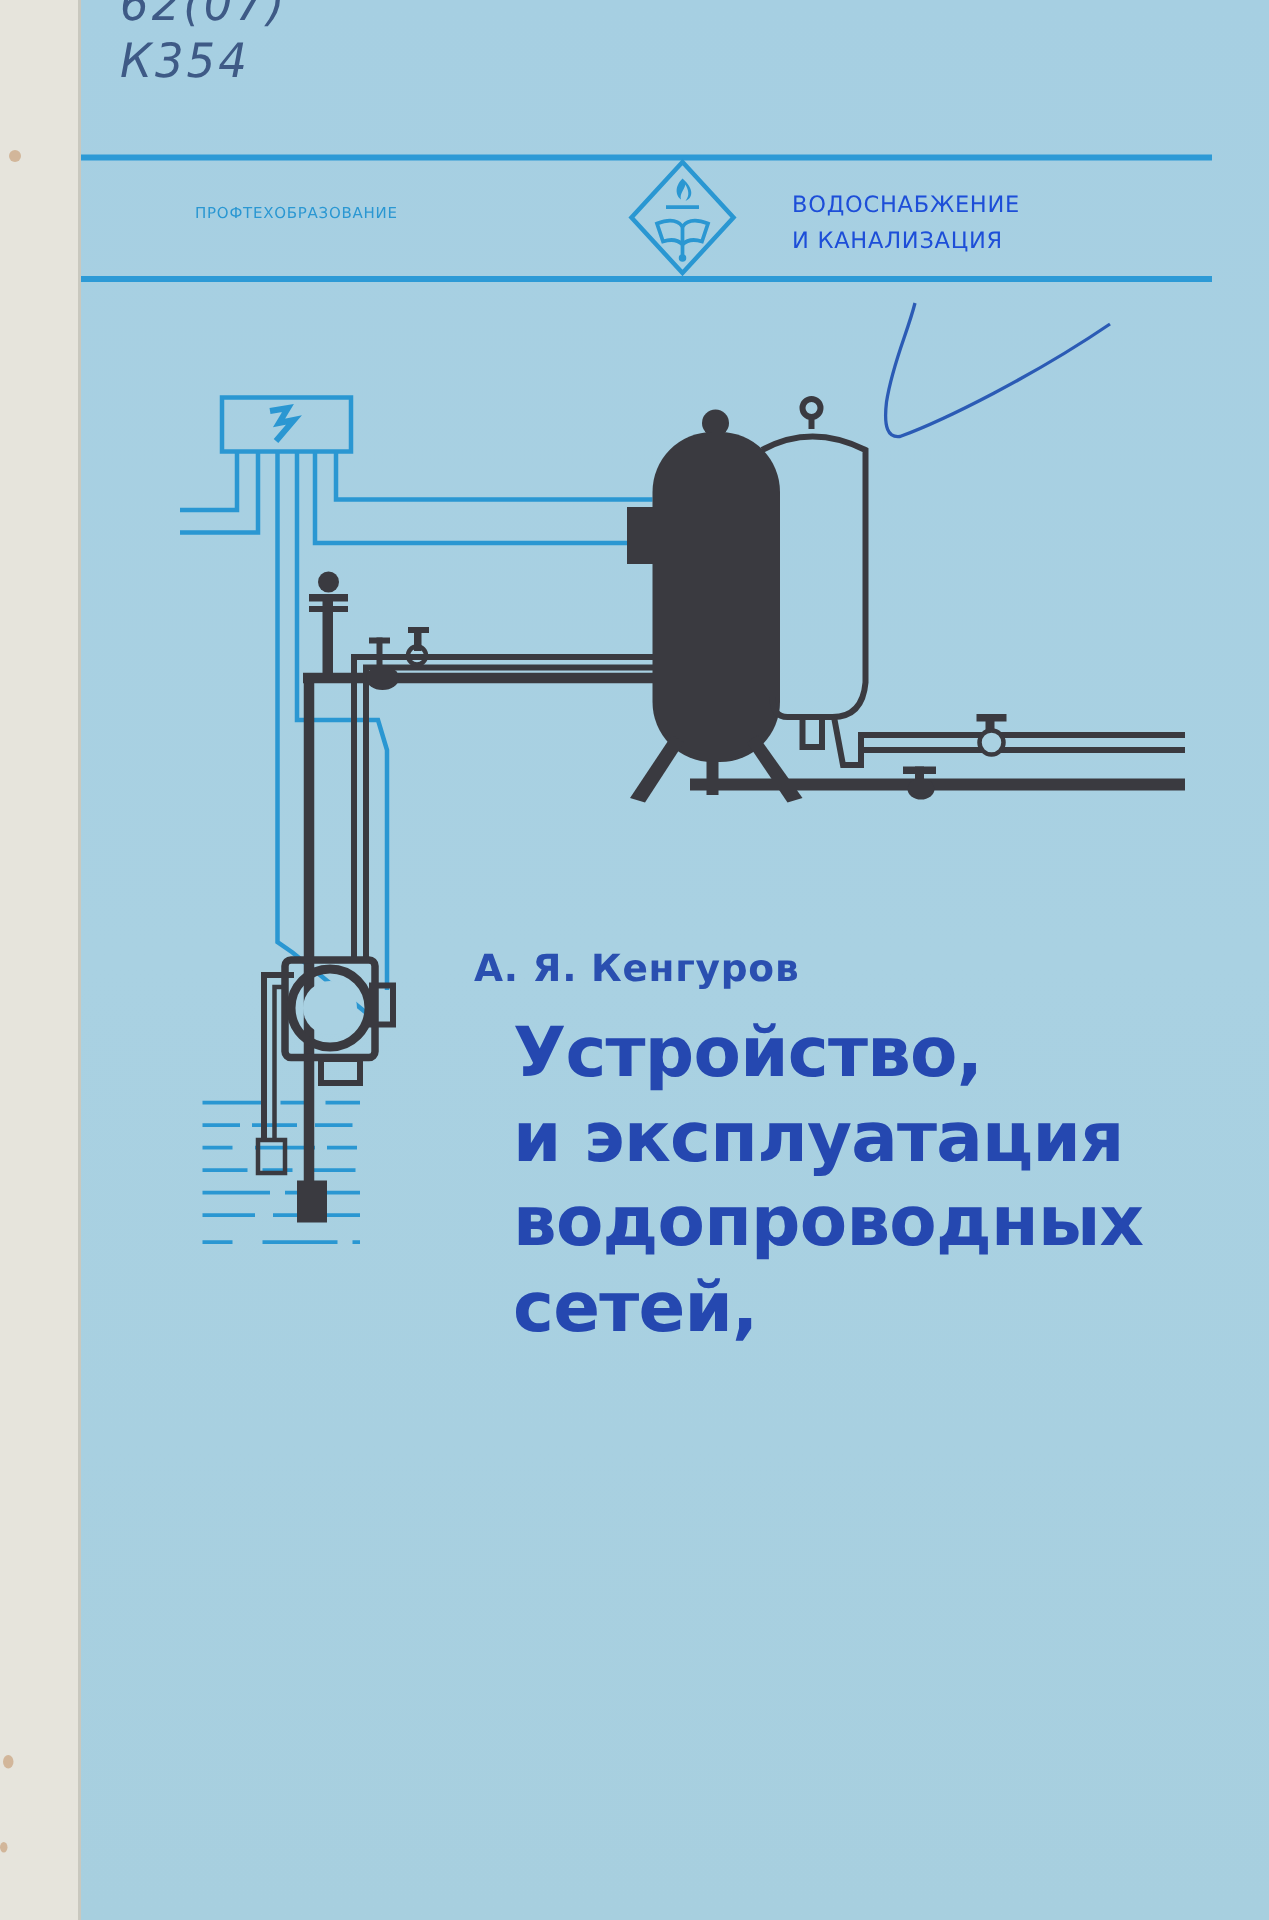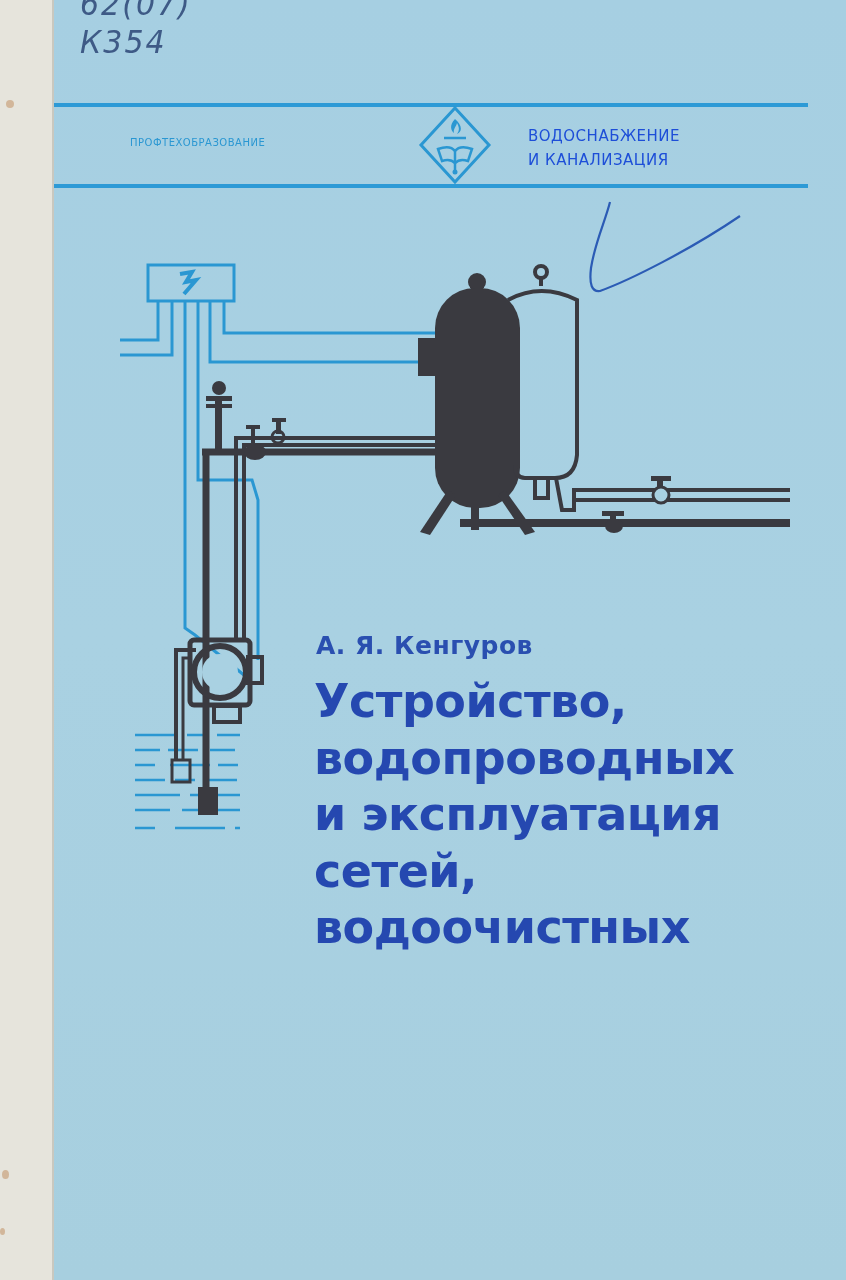--- a/index.html
+++ b/index.html
@@ -40,21 +40,21 @@
     position: absolute; left: 316px; top: 607px; color: #2a4fb0;
     font-family: "DejaVu Sans", sans-serif; font-weight: bold; font-size: 25px;
     letter-spacing: 0.5px;
     margin-top: 24px;
   }
   .title {
     position: absolute; left: 314px; top: 673px; color: #2548b0;
     font-family: "DejaVu Sans", sans-serif; font-weight: bold;
     font-size: 46px; line-height: 56.5px; letter-spacing: -0.5px;
   }
-  .title div { white-space: nowrap; }
+  .title div { white-space: nowrap; margin-left: 28px; }
   .signature { position: absolute; left: 0; top: 0; width: 846px; height: 400px; pointer-events: none; }
 </style>
 </head>
 <body>
 
 <div class="spine">
   <div class="stain" style="left:6px;top:100px;width:8px;height:8px;"></div>
   <div class="stain" style="left:2px;top:1170px;width:7px;height:9px;"></div>
   <div class="stain" style="left:0px;top:1228px;width:5px;height:7px;"></div>
 </div>
@@ -187,17 +187,16 @@
 </svg>
 
 <svg class="signature" viewBox="0 0 846 400">
   <path d="M610,202 C605,222 595,242 591,268 C589,285 592,292 600,291 C630,280 690,250 740,216" fill="none" stroke="#2b5bb5" stroke-width="2.2"></path>
 </svg>
 
 <div class="author">А. Я. Кенгуров</div>
 
 <div class="title">
   <div>Устройство,</div>
+  <div>и эксплуатация</div>
   <div>водопроводных</div>
-  <div>и эксплуатация</div>
   <div>сетей,</div>
-  <div>водоочистных</div>
 </div>
 
 </body></html>

